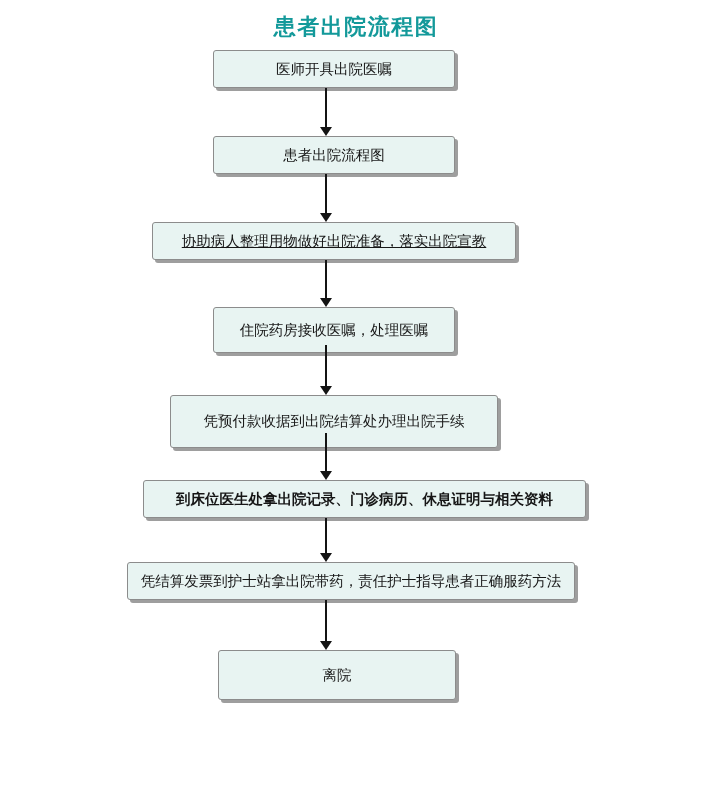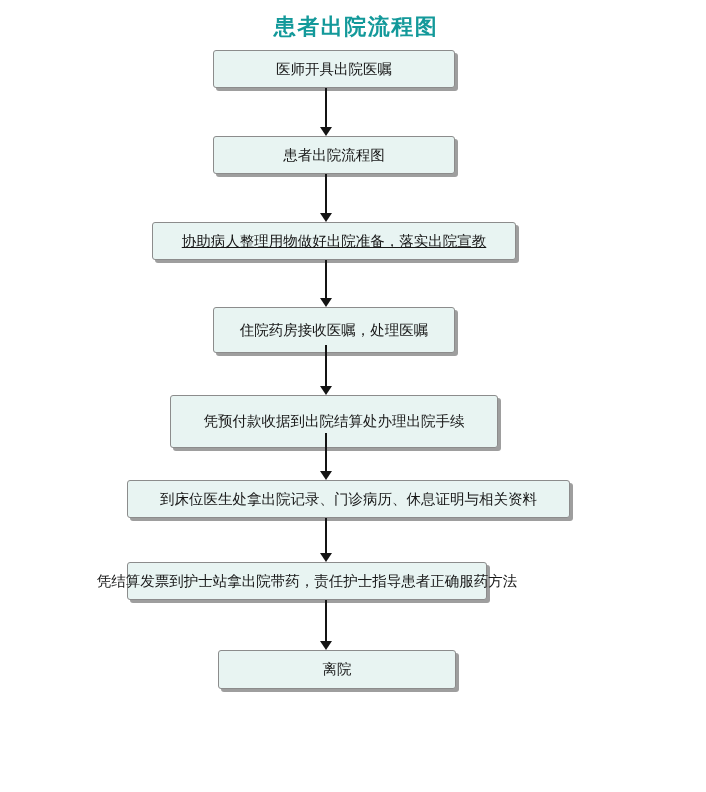--- a/index.html
+++ b/index.html
@@ -96,27 +96,27 @@
       </div>
       <div class="flow-box" style="left: 152px; top: 222px; width: 364px; height: 38px; text-decoration: underline;">
         <span>协助病人整理用物做好出院准备，落实出院宣教</span>
       </div>
       <div class="flow-box" style="left: 213px; top: 307px; width: 242px; height: 46px;">
         <span>住院药房接收医嘱，处理医嘱</span>
       </div>
       <div class="flow-box" style="left: 170px; top: 395px; width: 328px; height: 53px;">
         <span>凭预付款收据到出院结算处办理出院手续</span>
       </div>
-      <div class="flow-box" style="left: 127px; top: 480px; width: 443px; height: 38px;">
+      <div class="flow-box" style="left: 143px; top: 480px; width: 443px; height: 38px; font-weight: bold;">
         <span>到床位医生处拿出院记录、门诊病历、休息证明与相关资料</span>
       </div>
-      <div class="flow-box" style="left: 127px; top: 562px; width: 360px; height: 38px;">
+      <div class="flow-box" style="left: 127px; top: 562px; width: 448px; height: 38px;">
         <span>凭结算发票到护士站拿出院带药，责任护士指导患者正确服药方法</span>
       </div>
-      <div class="flow-box" style="left: 218px; top: 650px; width: 238px; height: 39px;">
+      <div class="flow-box" style="left: 218px; top: 650px; width: 238px; height: 50px;">
         <span>离院</span>
       </div>
     </div>
   <div id="edges-layer">
       <div class="connector" style="left: 318px; top: 88px; height: 48px;">
         <div class="stem" style="height: 40px;"></div>
         <div class="head" style="top: 39px;"></div>
       </div>
       <div class="connector" style="left: 318px; top: 174px; height: 48px;">
         <div class="stem" style="height: 40px;"></div>

